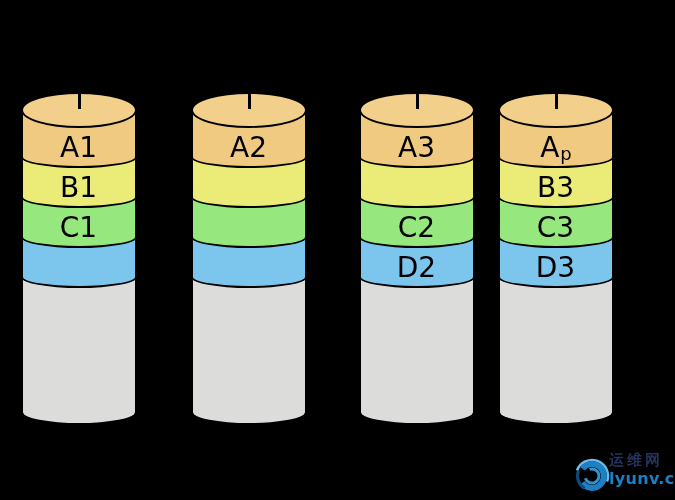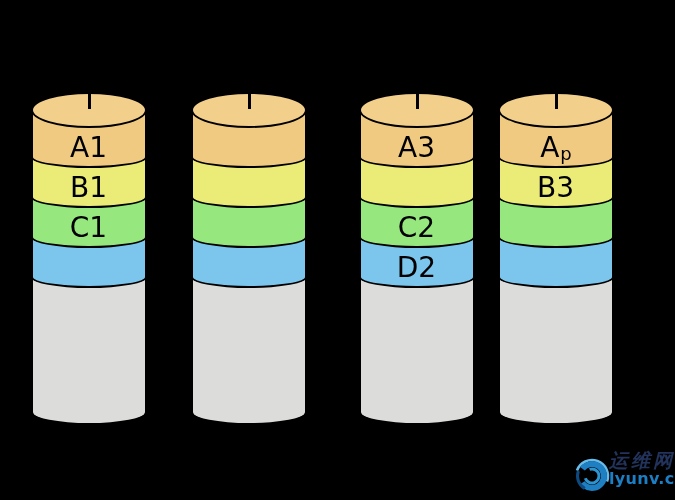--- a/index.html
+++ b/index.html
@@ -2,21 +2,21 @@
 <html><head>
 <meta charset="utf-8">
 <style>
   html,body{margin:0;padding:0;background:#000;}
   .stage{
     position:relative;width:675px;height:500px;overflow:hidden;
     font-family:"DejaVu Sans",sans-serif;
   }
   
   .cylinder{position:absolute;top:88px;width:116px;height:338px;}
-  .cyl-0{left:31px}.cyl-1{left:191px}.cyl-2{left:359px}.cyl-3{left:498px}
+  .cyl-0{left:21px}.cyl-1{left:191px}.cyl-2{left:359px}.cyl-3{left:498px}
   .tick{position:absolute;left:56.5px;top:0;width:3px;height:21px;background:#000;z-index:12;}
   .top-ellipse{
     position:absolute;left:0;top:4px;width:116px;height:36px;box-sizing:border-box;
     border:2.5px solid #000;border-radius:50%;z-index:10;
   }
   .band{
     position:absolute;left:0;width:116px;box-sizing:border-box;
     border:2.5px solid #000;border-top:none;
     border-radius:0 0 50% 50% / 0 0 11px 11px;
   }
@@ -29,23 +29,22 @@
     position:absolute;left:0;width:116px;height:32px;line-height:32px;text-align:center;
     z-index:20;font-size:28px;color:#000;white-space:nowrap;
   }
   .label-a{top:44px}.label-b{top:84px}.label-c{top:124px}.label-d{top:164px}
   .sub{font-size:18px;vertical-align:-3px;margin-left:1px;}
   
   .watermark{position:absolute;left:572px;top:450px;width:102px;height:48px;z-index:30;}
   .wm-logo{position:absolute;left:0;top:0;}
   .wm-text{position:absolute;left:37px;top:2px;width:66px;}
   .wm-name{
-    font-size:19px;font-weight:bold;letter-spacing:3px;line-height:17px;
+    font-size:15px;font-weight:bold;letter-spacing:3px;line-height:17px;
     white-space:nowrap;
-    font-style:italic;
   }
   .wm-url{
     font-size:16px;font-weight:bold;line-height:20px;letter-spacing:0.3px;
     white-space:nowrap;
   }
 </style>
 </head>
 <body>
 
 <div class="stage" style="background-color: rgb(0, 0, 0);">
@@ -64,20 +63,21 @@
   </div>
 
   <div class="cylinder cyl-1">
     <div class="tick"></div>
     <div class="top-ellipse" style="background-color: rgb(242, 208, 140);"></div>
     <div class="band band-a" style="background-color: rgb(240, 202, 129);"></div>
     <div class="band band-b" style="background-color: rgb(235, 236, 120);"></div>
     <div class="band band-c" style="background-color: rgb(149, 231, 126);"></div>
     <div class="band band-d" style="background-color: rgb(124, 198, 238);"></div>
     <div class="band band-body" style="background-color: rgb(220, 220, 218);"></div>
+    <div class="label label-a"><span>A2</span><span class="sub"></span></div>
   </div>
 
   <div class="cylinder cyl-2">
     <div class="tick"></div>
     <div class="top-ellipse" style="background-color: rgb(242, 208, 140);"></div>
     <div class="band band-a" style="background-color: rgb(240, 202, 129);"></div>
     <div class="band band-b" style="background-color: rgb(235, 236, 120);"></div>
     <div class="band band-c" style="background-color: rgb(149, 231, 126);"></div>
     <div class="band band-d" style="background-color: rgb(124, 198, 238);"></div>
     <div class="band band-body" style="background-color: rgb(220, 220, 218);"></div>
@@ -89,20 +89,22 @@
   <div class="cylinder cyl-3">
     <div class="tick"></div>
     <div class="top-ellipse" style="background-color: rgb(242, 208, 140);"></div>
     <div class="band band-a" style="background-color: rgb(240, 202, 129);"></div>
     <div class="band band-b" style="background-color: rgb(235, 236, 120);"></div>
     <div class="band band-c" style="background-color: rgb(149, 231, 126);"></div>
     <div class="band band-d" style="background-color: rgb(124, 198, 238);"></div>
     <div class="band band-body" style="background-color: rgb(220, 220, 218);"></div>
     <div class="label label-a"><span>A</span><span class="sub">p</span></div>
     <div class="label label-b"><span>B3</span><span class="sub"></span></div>
+    <div class="label label-c"><span>C3</span><span class="sub"></span></div>
+    <div class="label label-d"><span>D3</span><span class="sub"></span></div>
   </div>
 
   <div class="watermark">
     <svg class="wm-logo" width="40" height="48" viewBox="0 0 40 48">
       <circle cx="20" cy="26" r="16" fill="none" stroke="#6ABCE8" stroke-width="2.5" stroke-dasharray="50 50.5" transform="rotate(200 20 26)"></circle>
       <circle cx="20" cy="26" r="12" fill="none" stroke="#1E7FC2" stroke-width="6" stroke-dasharray="60 15.4" transform="rotate(217 20 26)"></circle>
       <circle cx="20" cy="26" r="7" fill="none" stroke="#2E94D0" stroke-width="3" stroke-dasharray="33 11" transform="rotate(250 20 26)"></circle>
       <circle cx="20" cy="26" r="14.5" fill="none" stroke="#0D4A80" stroke-width="3" stroke-dasharray="20 71" transform="rotate(120 20 26)"></circle>
     </svg>
     <div class="wm-text">

